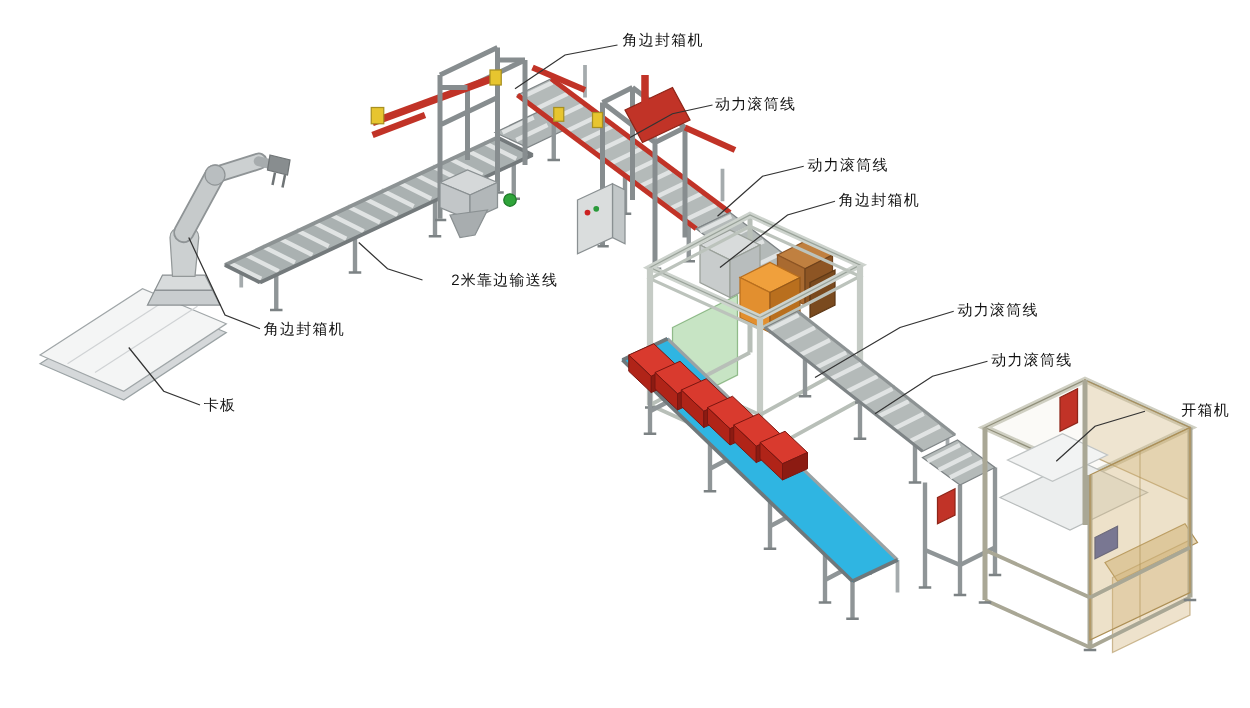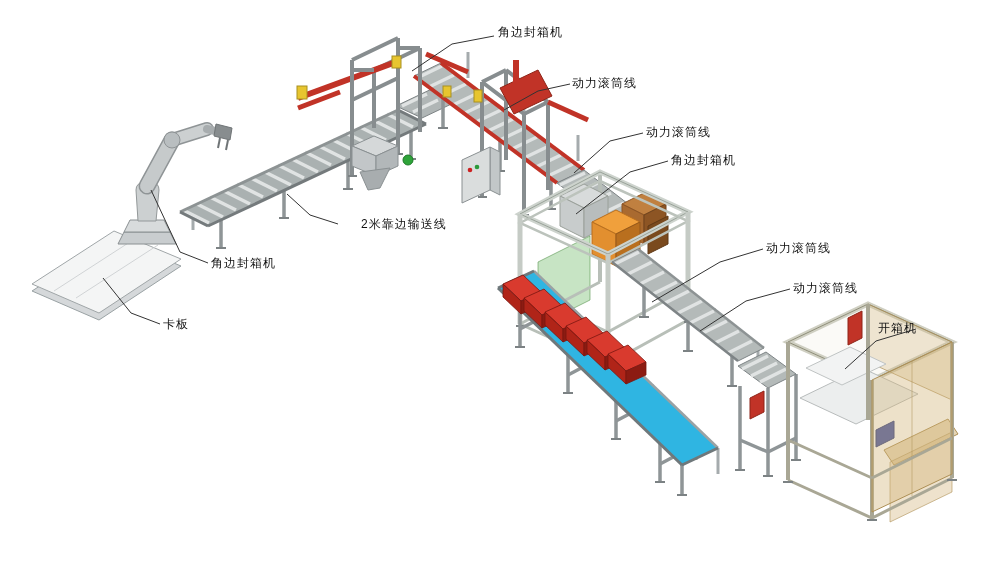--- a/index.html
+++ b/index.html
@@ -235,18 +235,18 @@
     <path class="leader" d="M160 324 L131 313 L103 278"></path>
   </g>
 </svg>
 
 <div class="label" style="left:498px;top:25px">角边封箱机</div>
 <div class="label" style="left:572px;top:76px">动力滚筒线</div>
 <div class="label" style="left:646px;top:125px">动力滚筒线</div>
 <div class="label" style="left:671px;top:153px">角边封箱机</div>
 <div class="label" style="left:766px;top:241px">动力滚筒线</div>
 <div class="label" style="left:793px;top:281px">动力滚筒线</div>
-<div class="label" style="left:878px;top:321px">开箱机</div>
+<div class="label" style="left:945px;top:321px">开箱机</div>
 <div class="label" style="left:361px;top:217px">2米靠边输送线</div>
 <div class="label" style="left:211px;top:256px">角边封箱机</div>
 <div class="label" style="left:163px;top:317px">卡板</div>
 
 </div>
 
 </body></html>

